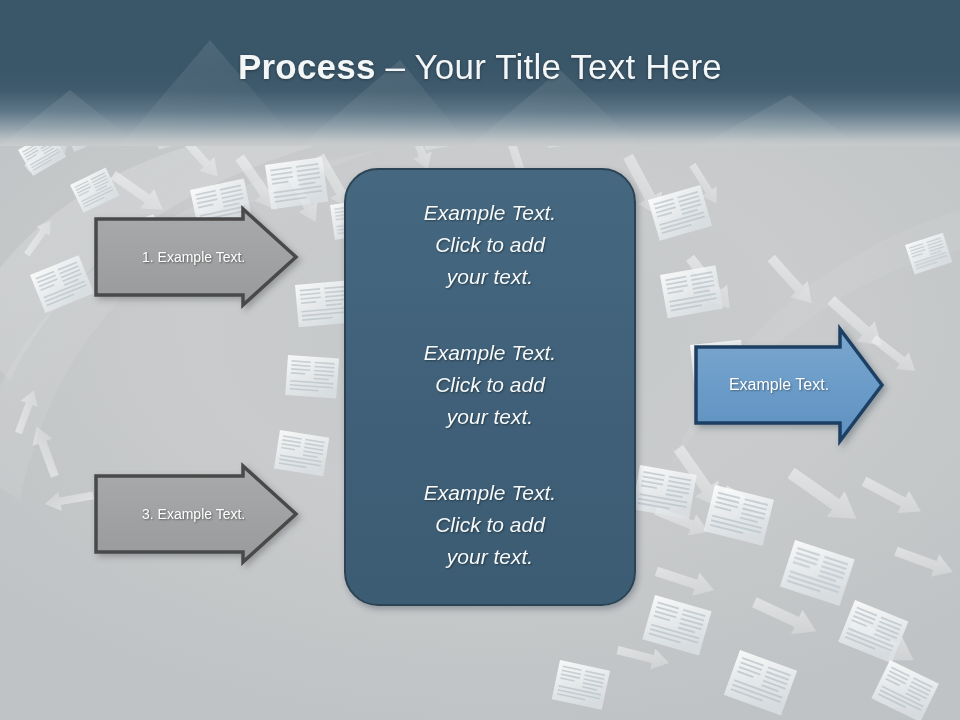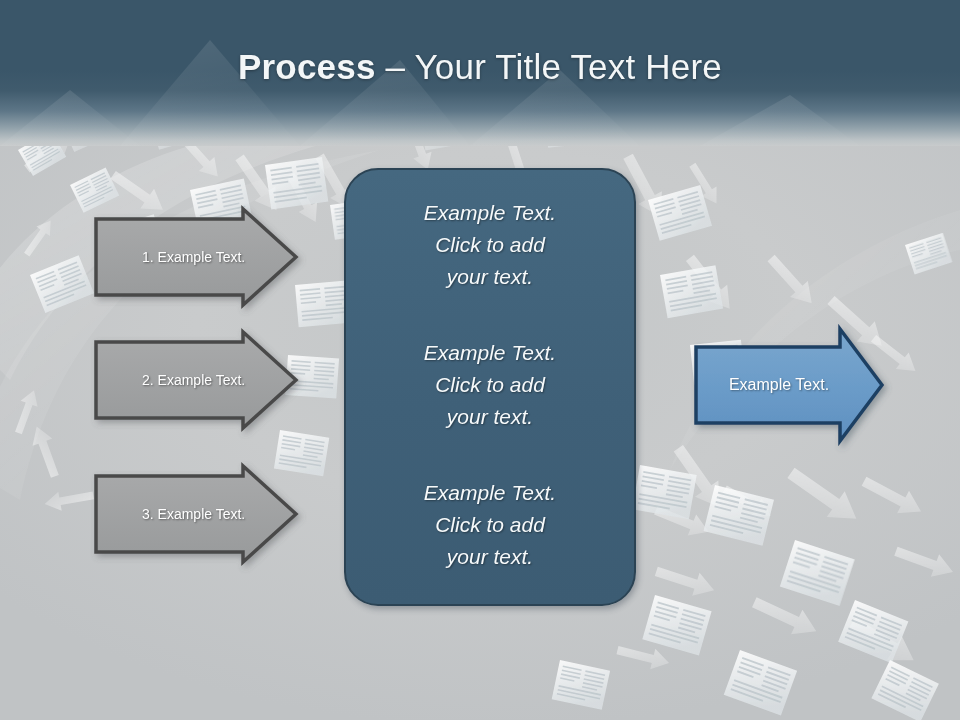--- a/index.html
+++ b/index.html
@@ -307,35 +307,20 @@
         </linearGradient>
         <filter id="gsh1" x="-20%" y="-20%" width="150%" height="150%">
           <feDropShadow dx="3" dy="3" stdDeviation="3" flood-color="#5a5e61" flood-opacity="0.45"></feDropShadow>
         </filter>
       </defs>
       <path d="M2,12 L149,12 L149,2 L202,50 L149,98 L149,88 L2,88 Z" fill="url(#gfill1)" stroke="#4a4a4a" stroke-width="3.5" stroke-linejoin="miter" filter="url(#gsh1)"></path>
     </svg>
     <span class="lbl">1. Example Text.</span>
   </div>
 
-  <div class="garrow a2">
-    <svg width="204" height="100" viewBox="0 0 204 100" xmlns="http://www.w3.org/2000/svg">
-      <defs>
-        <linearGradient id="gfill2" x1="0" y1="0" x2="0" y2="1">
-          <stop offset="0%" stop-color="#a9aaab"></stop>
-          <stop offset="100%" stop-color="#989a9b"></stop>
-        </linearGradient>
-        <filter id="gsh2" x="-20%" y="-20%" width="150%" height="150%">
-          <feDropShadow dx="3" dy="3" stdDeviation="3" flood-color="#5a5e61" flood-opacity="0.45"></feDropShadow>
-        </filter>
-      </defs>
-      <path d="M2,12 L149,12 L149,2 L202,50 L149,98 L149,88 L2,88 Z" fill="url(#gfill2)" stroke="#4a4a4a" stroke-width="3.5" stroke-linejoin="miter" filter="url(#gsh2)"></path>
-    </svg>
-    <span class="lbl">2. Example Text.</span>
-  </div>
 
   <div class="garrow a3">
     <svg width="204" height="100" viewBox="0 0 204 100" xmlns="http://www.w3.org/2000/svg">
       <defs>
         <linearGradient id="gfill3" x1="0" y1="0" x2="0" y2="1">
           <stop offset="0%" stop-color="#a9aaab"></stop>
           <stop offset="100%" stop-color="#989a9b"></stop>
         </linearGradient>
         <filter id="gsh3" x="-20%" y="-20%" width="150%" height="150%">
           <feDropShadow dx="3" dy="3" stdDeviation="3" flood-color="#5a5e61" flood-opacity="0.45"></feDropShadow>

